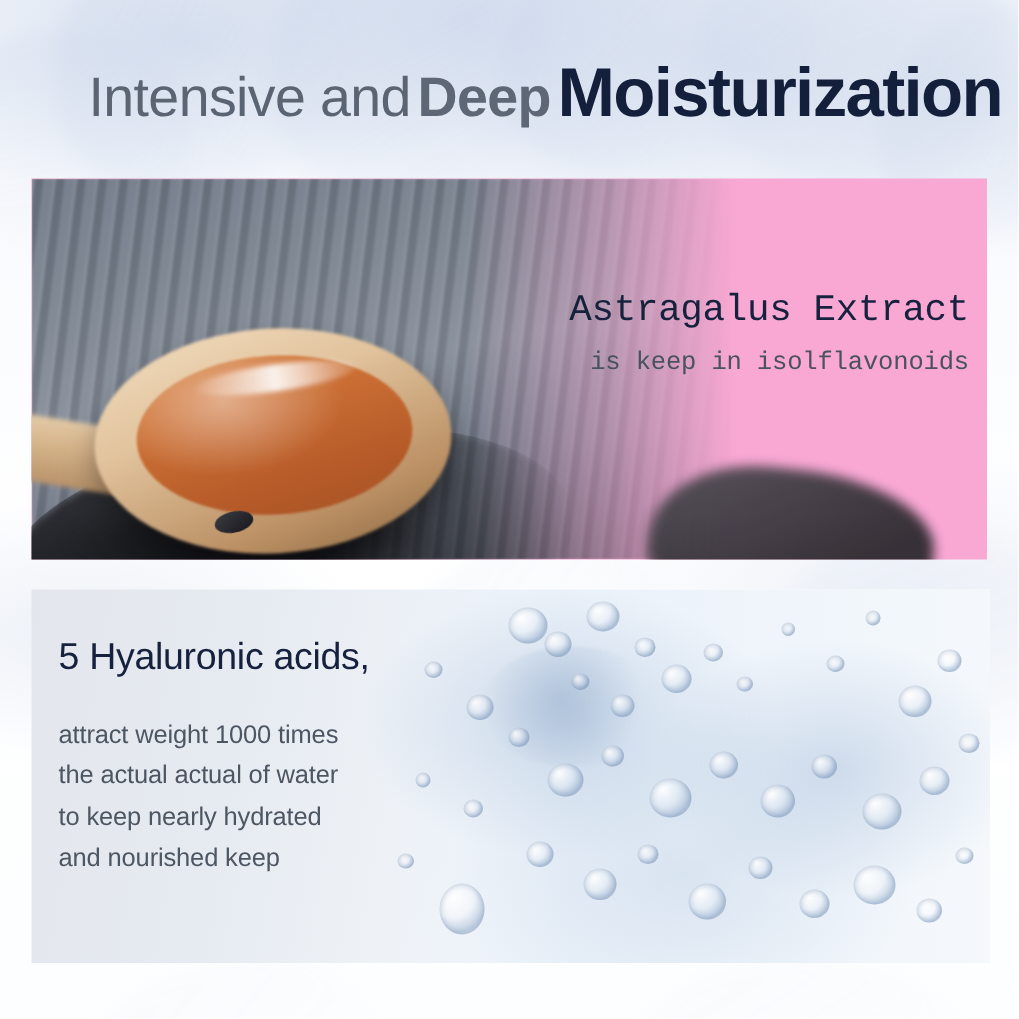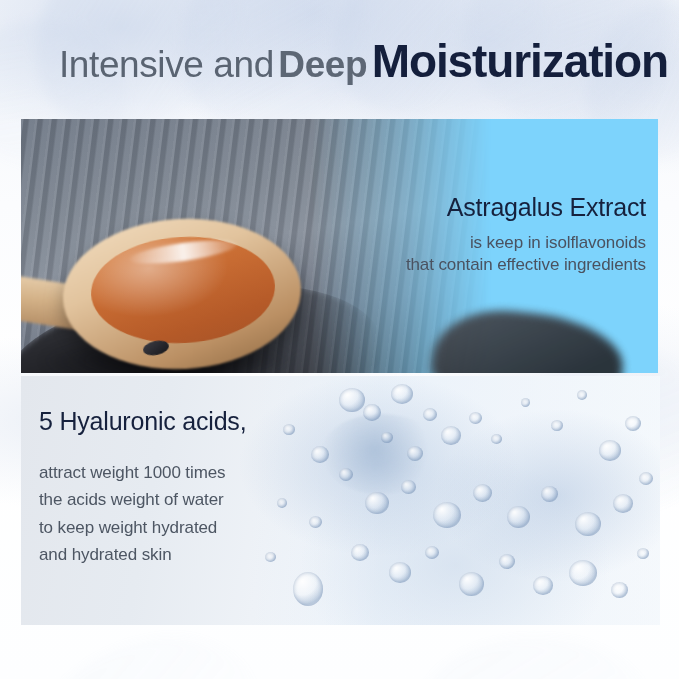--- a/index.html
+++ b/index.html
@@ -79,21 +79,22 @@
   }
 
   
   .panel-top {
     position: absolute;
     left: 21px;
     top: 119px;
     width: 637px;
     height: 254px;
     overflow: hidden;
-    background: #7dd3fc;
+    background: #f9a8d4;
+    font-family: Liberation Mono, monospace;
   }
   .wood {
     position: absolute;
     left: 0; top: 0;
     width: 470px; height: 100%;
     background:
       repeating-linear-gradient(97deg,
         rgba(255,255,255,0.10) 0px,
         rgba(255,255,255,0.10) 2px,
         rgba(0,0,0,0.10) 3px,
@@ -200,21 +201,21 @@
     font-size: 17px;
     font-weight: 400;
     color: #4a5260;
     letter-spacing: -0.1px;
   }
 
   
   .panel-bottom {
     position: absolute;
     left: 21px;
-    top: 376px;
+    top: 393px;
     width: 639px;
     height: 249px;
     overflow: hidden;
     background: linear-gradient(100deg, #e3e7ed 0%, #e6ebf1 22%, #eef2f7 40%, #f7fafd 60%, #ffffff 100%);
   }
   .water {
     position: absolute;
     inset: 0;
     background:
       radial-gradient(ellipse 200px 130px at 56% 36%, rgba(176,196,222,0.55), rgba(255,255,255,0) 70%),
@@ -290,21 +291,20 @@
     <div class="spoon-shadow"></div>
     <div class="spoon-handle"></div>
     <div class="spoon-bowl"></div>
     <div class="honey"></div>
     <div class="honey-glint"></div>
     <div class="pod"></div>
 
     <div class="panel-top-text">
       <div class="pt-title">Astragalus Extract</div>
       <div class="pt-line">is keep in isolflavonoids</div>
-      <div class="pt-line">that contain effective ingredients</div>
     </div>
   </div>
 
   <div class="panel-bottom">
     <div class="water"></div>
     <div class="splash-core"></div>
 
     <div class="drop" style="left:318px;top:12px;width:26px;height:24px;"></div>
     <div class="drop" style="left:342px;top:28px;width:18px;height:17px;"></div>
     <div class="drop" style="left:370px;top:8px;width:22px;height:20px;"></div>
@@ -342,20 +342,20 @@
     <div class="drop" style="left:548px;top:184px;width:28px;height:26px;"></div>
     <div class="drop" style="left:590px;top:206px;width:17px;height:16px;"></div>
     <div class="drop" style="left:616px;top:172px;width:12px;height:11px;"></div>
     <div class="drop" style="left:272px;top:196px;width:30px;height:34px;"></div>
     <div class="drop" style="left:244px;top:176px;width:11px;height:10px;"></div>
 
     <div class="panel-bottom-text">
       <div class="pb-title">5 Hyaluronic acids,</div>
       <div class="pb-body">
         <div>attract weight 1000 times</div>
-        <div>the acids weight of water</div>
-        <div>to keep weight hydrated</div>
-        <div>and hydrated skin</div>
+        <div>the actual actual of water</div>
+        <div>to keep nearly hydrated</div>
+        <div>and nourished keep</div>
       </div>
     </div>
   </div>
 
 </div>
 
 </body></html>

